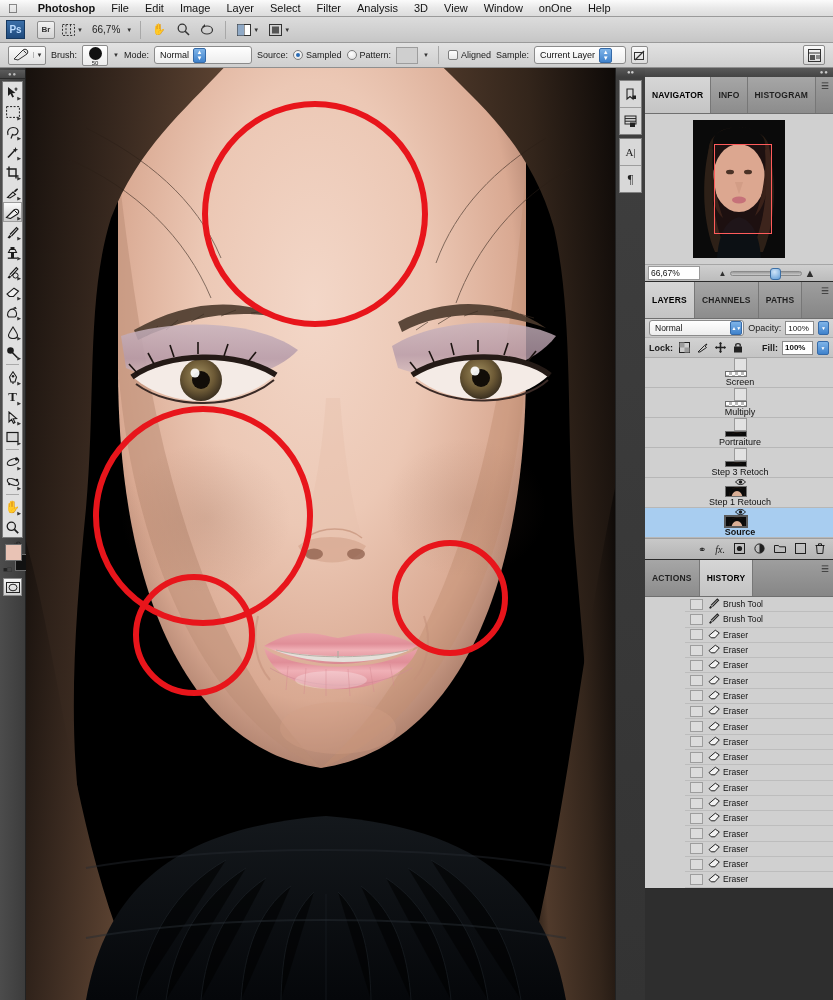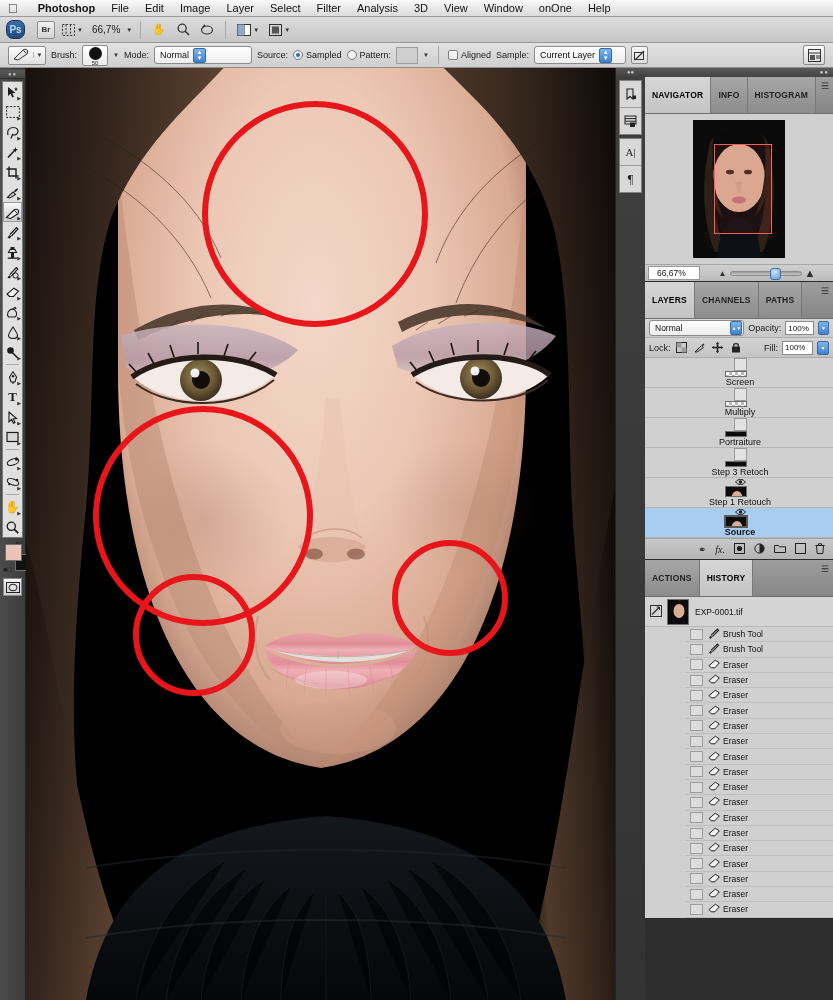--- a/index.html
+++ b/index.html
@@ -26,21 +26,21 @@
   .menu-item.bold { font-weight: bold; }
 
   
   .appbar {
     position: absolute; top: 17px; left: 0; width: 833px; height: 26px;
     background: linear-gradient(to bottom, #dcdcdc, #c6c6c6);
     border-bottom: 1px solid #9a9a9a;
     display: flex; align-items: center; gap: 4px; padding: 0 6px;
   }
   .ps-badge {
-    width: 19px; height: 19px; border-radius: 7px;
+    width: 19px; height: 19px; border-radius: 0;
     background: linear-gradient(to bottom, #3b6fa8, #1f4a7d);
     color: #bcdcff; font-weight: bold; font-size: 10px;
     display: flex; align-items: center; justify-content: center;
     border: 1px solid #15375e;
   }
   .br-badge {
     width: 18px; height: 18px; border-radius: 2px;
     background: linear-gradient(to bottom, #f2f2f2, #d3d3d3);
     border: 1px solid #8d8d8d; color: #333; font-size: 8px; font-weight: bold;
     display: flex; align-items: center; justify-content: center;
@@ -196,21 +196,21 @@
   
   .nav-body { background: #d0d0d0; padding: 6px 0; display: flex; justify-content: center; }
   .nav-thumb { width: 92px; height: 138px; background: #0c0c0c; position: relative; overflow: hidden; }
   .nav-view { position: absolute; border: 1px solid #ff5b5b; background: rgba(255,90,90,0.08); }
   .nav-footer {
     height: 17px; display: flex; align-items: center; gap: 4px;
     background: linear-gradient(to bottom,#cfcfcf,#bcbcbc); border-top: 1px solid #a6a6a6; padding: 0 3px;
   }
   .nav-zoom {
     width: 52px; height: 14px; background: #fff; border: 1px solid #9a9a9a;
-    font-size: 8.5px; color: #111; display: flex; align-items: center; padding-left: 8px;
+    font-size: 8.5px; color: #111; display: flex; align-items: center; padding-left: 2px;
   }
   .slider-wrap { flex: 1; display: flex; align-items: center; gap: 3px; justify-content: center; }
   .slider-track { flex: 1; height: 5px; border-radius: 3px; background: linear-gradient(to bottom,#9b9b9b,#c9c9c9); border: 1px solid #8a8a8a; position: relative; max-width: 72px;}
   .slider-knob { position: absolute; left: 56%; top: -4px; width: 11px; height: 12px; border-radius: 3px;
       background: radial-gradient(circle at 40% 30%, #cfe4f8, #5f9bd6); border: 1px solid #3c6fa5; }
   .mtn { font-size: 8px; color: #2f2f2f; }
 
   
   .layer-opts {
     height: 19px; display: flex; align-items: center; gap: 4px; padding: 0 4px;
@@ -226,21 +226,21 @@
     width: 31px; height: 14px; border: 1px solid #8b8b8b; background: #fff;
     font-size: 8px; color: #111; display: flex; align-items: center; justify-content: flex-start; padding-left: 2px;
   }
   .mini-arrow {
     width: 12px; height: 14px; border-radius: 2px;
     background: linear-gradient(to bottom,#7fb4e8,#3f82cc); border: 1px solid #356aa8;
     color: #fff; font-size: 5px; display:flex; align-items:center; justify-content:center;
   }
   .lock-row {
     height: 20px; display: flex; align-items: center; gap: 4px; padding: 0 4px;
-    background: linear-gradient(to bottom,#d2d2d2,#c4c4c4); border-bottom: 1px solid #aaa;
+    background: linear-gradient(to bottom,#d2d2d2,#c4c4c4); border-bottom: 1px solid #aaa; font-weight: bold;
   }
   .lock-ic { width: 14px; height: 14px; display: flex; align-items: center; justify-content: center; font-size: 9px; color: #222; }
   .layer-list { background: #d0d0d0; }
   .layer-row {
     height: 30px; display: flex; align-items: center;
     border-bottom: 1px solid #b7b7b7; padding-left: 2px; background: #d0d0d0; flex-direction: column;
   }
   .layer-row.selected { background: #a8cdf0; }
   .eye-cell { width: 20px; display: flex; align-items: center; justify-content: center; font-size: 9px; color: #1b1b1b; }
   .eye-box { width: 13px; height: 13px; border: 1px solid #9a9a9a; background: #e2e2e2; display:flex;align-items:center;justify-content:center;}
@@ -966,38 +966,20 @@
       </span>
     </div>
   </div>
 
   <div class="panel">
     <div class="tabs">
       <div class="tab">ACTIONS</div>
       <div class="tab active">HISTORY</div>
       <span class="tab-menu">☰</span>
     </div>
-    <div class="hist-snap">
-      <span class="hist-icon">
-        <svg width="12" height="12" viewBox="0 0 12 12">
-            <rect x="0.5" y="0.5" width="11" height="11" fill="none" stroke="#333"></rect>
-            <path d="M2 9.5 L9.5 2" stroke="#333" stroke-width="1.2"></path>
-            <path d="M6.5 2 L9.5 2 L9.5 5" fill="none" stroke="#333"></path>
-          </svg>
-      </span>
-      <div class="snap-thumb">
-        <svg width="22" height="26" viewBox="0 0 22 26" preserveAspectRatio="none">
-          <rect width="22" height="26" fill="#0a0a0a"></rect>
-          <ellipse cx="11" cy="11" rx="5.5" ry="7" fill="#d9ae95"></ellipse>
-          <path d="M4 4 C4 0 18 0 18 4 C19 11 17 17 14 20 C18 16 20 9 18 4 C16 -1 6 -1 4 4 C2 9 4 16 8 20 C5 17 3 11 4 4 Z" fill="#2a1d14"></path>
-          <path d="M5 19 C6 22 8 24 11 24 C14 24 16 22 17 19 L18 26 L4 26 Z" fill="#0c1014"></path>
-        </svg>
-      </div>
-      <span class="hist-name">EXP-0001.tif</span>
-    </div>
     <div class="hist-list" id="hist-list">
         <div class="hist-row">
           <span class="hist-box"></span>
           <span class="hist-icon"><svg width="12" height="11" viewBox="0 0 12 11">
               <path d="M1 10 L2.5 7.8 L4.2 9.1 L2.7 10.8 Z" fill="#222"></path>
               <path d="M3 7.4 L9.3 1 L10.6 2.2 L4.4 8.7" fill="none" stroke="#222" stroke-width="1.1"></path>
             </svg></span>
           <span class="hist-name">Brush Tool</span>
         </div>
         <div class="hist-row">

